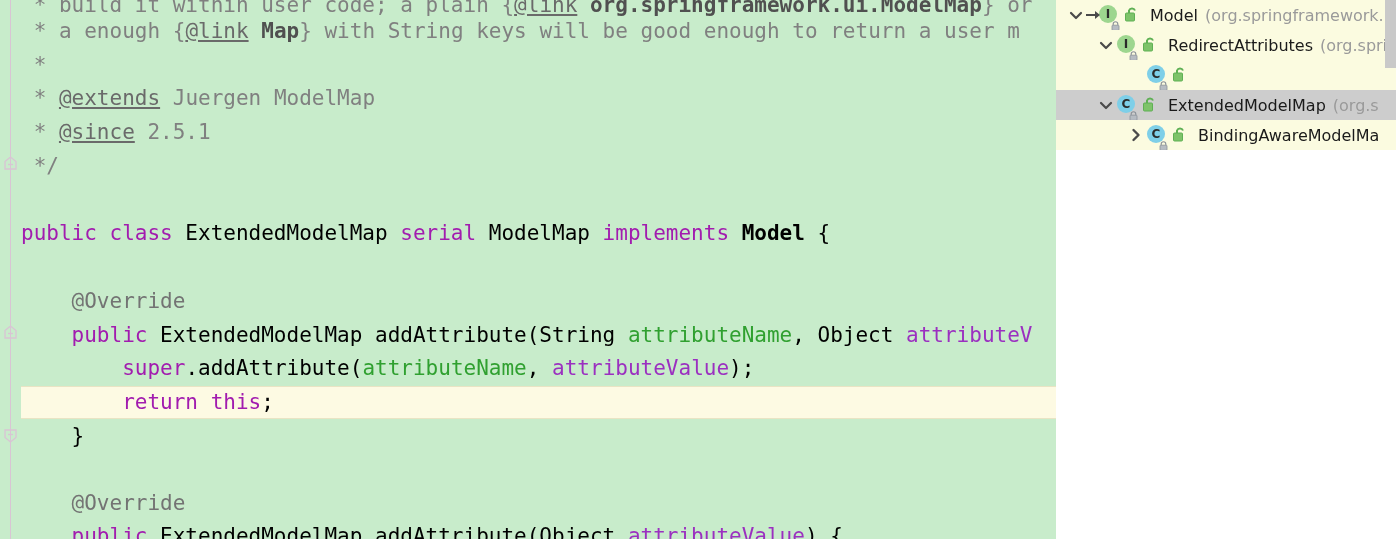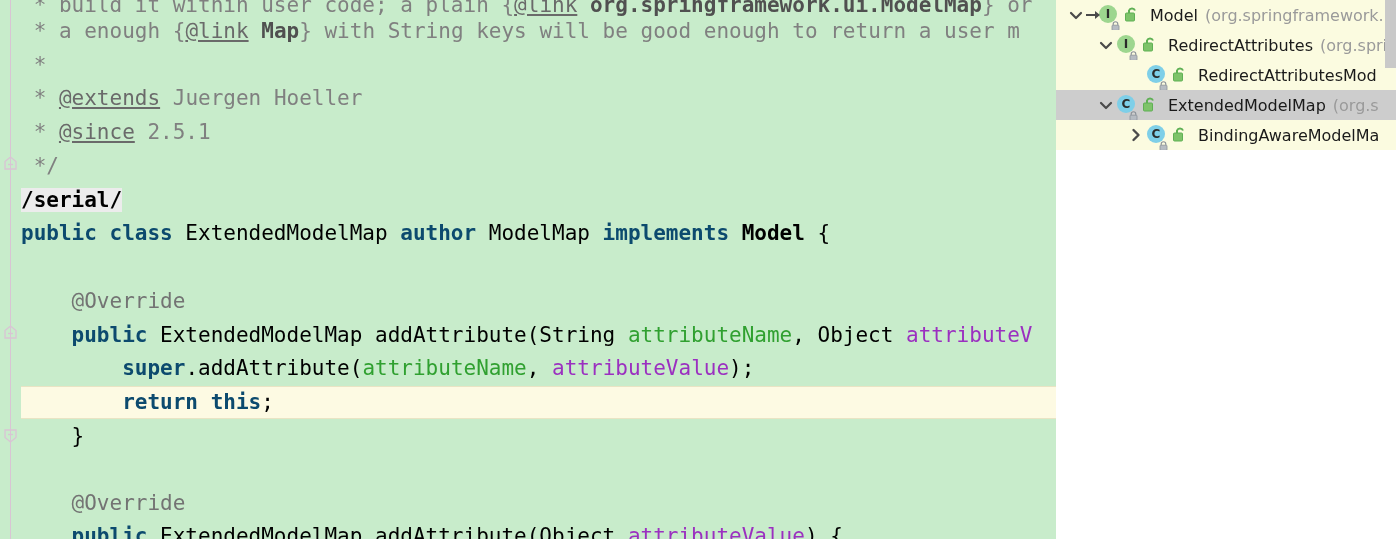--- a/index.html
+++ b/index.html
@@ -92,21 +92,21 @@
   }
   .caret-gutter-line {
     position: absolute;
     left: 10px;
     width: 1px;
     height: 33px;
     background: #ded3c0;
   }
 
   
-  .kw     { color: #0c4a6e; font-weight: bold; }
+  .kw     { color: #a21caf; font-weight: normal; }
   .cmt    { color: #808080; }
   .cmt-b  { color: #505050; font-weight: bold; }
   .cmt-link { color: #6a6a6a; text-decoration: underline; }
   .param-g{ color: #30a030; }
   .param-p{ color: #9b30c0; }
   .anno   { color: #737373; }
   .plain  { color: #000000; }
   .serial-chip {
     background: #ececec;
     color: #000000;
@@ -231,25 +231,24 @@
   <div id="editor">
 
     <div class="code-layer" id="code-layer">
         <div class="caret-line-bg" style="top: 386px; background: rgb(253, 250, 227);"></div>
         <div class="caret-line-border-top" style="top: 386px;"></div>
         <div class="caret-line-border-bottom" style="top: 418px;"></div>
         <div class="caret-gutter-line" style="top: 386px;"></div>
         <div class="line" style="top: -12px;"><span class="txt"><span class="cmt"> * build it within user code; a plain {</span><span class="cmt-link">@link</span><span class="cmt"> </span><span class="cmt-b">org.springframework.ui.ModelMap</span><span class="cmt">} or</span></span></div>
         <div class="line" style="top: 14px;"><span class="txt"><span class="cmt"> * a enough {</span><span class="cmt-link">@link</span><span class="cmt"> </span><span class="cmt-b">Map</span><span class="cmt">} with String keys will be good enough to return a user m</span></span></div>
         <div class="line" style="top: 48px;"><span class="txt"><span class="cmt"> *</span></span></div>
-        <div class="line" style="top: 81px;"><span class="txt"><span class="cmt"> * </span><span class="cmt-link">@extends</span><span class="cmt"> Juergen Hoeller</span></span></div>
+        <div class="line" style="top: 81px;"><span class="txt"><span class="cmt"> * </span><span class="cmt-link">@extends</span><span class="cmt"> Juergen ModelMap</span></span></div>
         <div class="line" style="top: 115px;"><span class="txt"><span class="cmt"> * </span><span class="cmt-link">@since</span><span class="cmt"> 2.5.1</span></span></div>
         <div class="line" style="top: 149px;"><span class="txt"><span class="cmt"> */</span></span></div>
-        <div class="line" style="top: 183px;"><span class="txt"><span class="serial-chip">/serial/</span></span></div>
-        <div class="line" style="top: 216px;"><span class="txt"><span class="kw">public class</span><span class="plain"> ExtendedModelMap </span><span class="kw">author</span><span class="plain"> ModelMap </span><span class="kw">implements</span><span class="plain"> </span><span class="bold-id">Model</span><span class="plain"> {</span></span></div>
+        <div class="line" style="top: 216px;"><span class="txt"><span class="kw">public class</span><span class="plain"> ExtendedModelMap </span><span class="kw">serial</span><span class="plain"> ModelMap </span><span class="kw">implements</span><span class="plain"> </span><span class="bold-id">Model</span><span class="plain"> {</span></span></div>
         <div class="line" style="top: 284px;"><span class="txt"><span class="anno">    @Override</span></span></div>
         <div class="line" style="top: 351px;"><span class="txt"><span class="plain">        </span><span class="kw">super</span><span class="plain">.addAttribute(</span><span class="param-g">attributeName</span><span class="plain">, </span><span class="param-p">attributeValue</span><span class="plain">);</span></span></div>
         <div class="line" style="top: 318px;"><span class="txt"><span class="plain">    </span><span class="kw">public</span><span class="plain"> ExtendedModelMap addAttribute(String </span><span class="param-g">attributeName</span><span class="plain">, Object </span><span class="param-p">attributeV</span></span></div>
         <div class="line" style="top: 385px;"><span class="txt"><span class="plain">        </span><span class="kw">return this</span><span class="plain">;</span></span></div>
         <div class="line" style="top: 419px;"><span class="txt"><span class="plain">    }</span></span></div>
         <div class="line" style="top: 486px;"><span class="txt"><span class="anno">    @Override</span></span></div>
         <div class="line" style="top: 519px;"><span class="txt"><span class="plain">    </span><span class="kw">public</span><span class="plain"> ExtendedModelMap addAttribute(Object </span><span class="param-p">attributeValue</span><span class="plain">) {</span></span></div>
       </div>
 
     <div class="gutter">
@@ -337,21 +336,20 @@
             <span class="circ" style="background: rgb(126, 207, 232);">C</span>
             <span class="lockbadge"><svg width="9" height="10" viewBox="0 0 9 10">
                 <path d="M2.2 4.4 V3.1 a2.3 2.3 0 0 1 4.6 0 V4.4" fill="none" stroke="#8b9299" stroke-width="1.1"></path>
                 <rect x="1" y="4.2" width="7" height="5.2" rx="0.8" fill="#b6bcc2" stroke="#8b9299" stroke-width="0.8"></rect>
               </svg></span>
           </span>
           <span class="vis-icon"><svg width="20" height="20" viewBox="0 0 20 20">
               <path d="M7 8 V5.5 a3.2 3.2 0 0 1 6 0" fill="none" stroke="#5fb054" stroke-width="2"></path>
               <rect x="3.5" y="8" width="9" height="8" rx="1" fill="#7ec36a" stroke="#5fb054" stroke-width="1"></rect>
             </svg></span>
-          <span class="hname">RedirectAttributesMod</span>
         </div>
         <div class="hrow selected">
           <span class="indent" style="width: 40px;"></span>
           <span class="twisty">
             <svg width="20" height="20" viewBox="0 0 20 20">
               <path d="M5 8 L10 13 L15 8" fill="none" stroke="#4a4a4a" stroke-width="2.2" stroke-linecap="round" stroke-linejoin="round"></path>
             </svg>
           </span>
           <span class="kind-icon">
             <span class="circ" style="background: rgb(126, 207, 232);">C</span>

